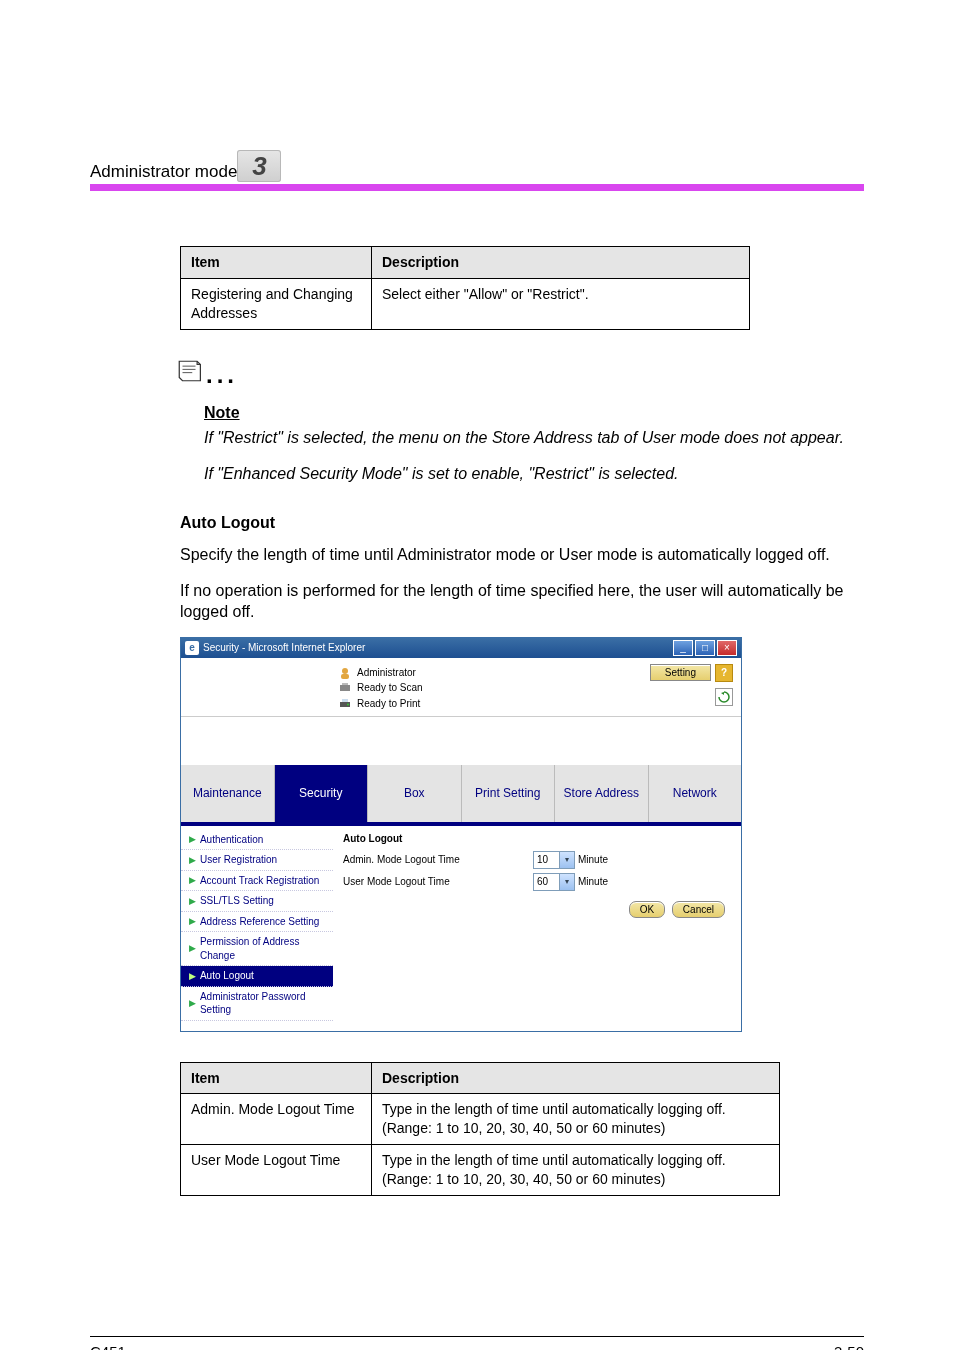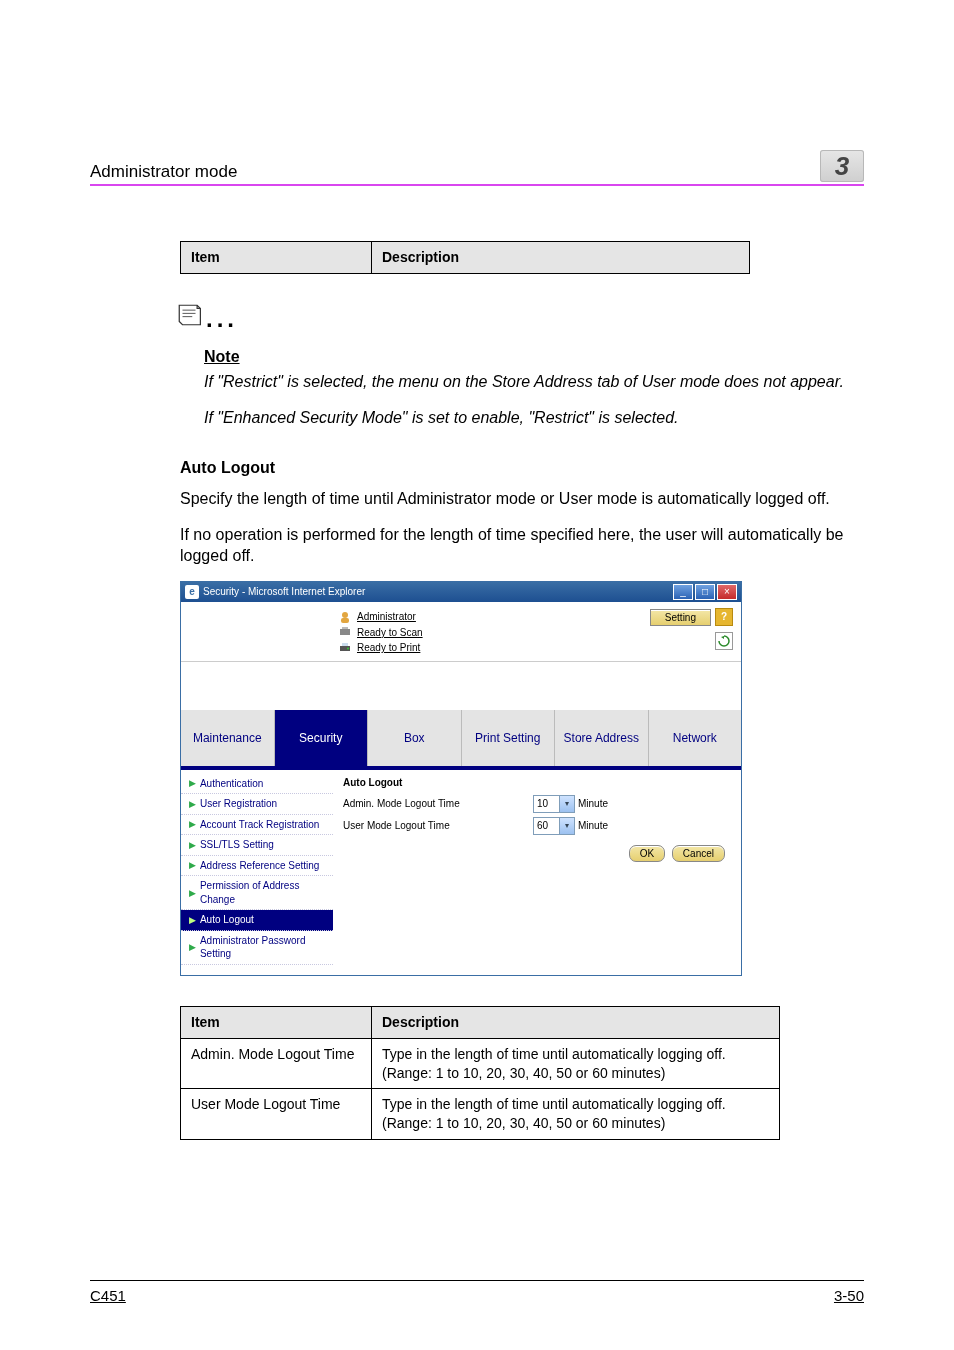--- a/index.html
+++ b/index.html
@@ -9,23 +9,22 @@
     font-family: Arial, Helvetica, sans-serif;
     color: #000;
     width: 954px;
   }
   .page {
     padding: 150px 90px 40px 90px;
     box-sizing: border-box;
   }
   .header-row {
     display: flex;
-    justify-content: space-between;
     align-items: flex-end;
-    border-bottom: 2px solid #d946ef;
+    border-bottom: 7px solid #d946ef;
     padding-bottom: 2px;
   }
   .header-left {
     font-size: 17px;
   }
   .header-badge {
     width: 44px;
     height: 32px;
     background: linear-gradient(#e6e6e6, #cfcfcf);
     border-radius: 3px;
@@ -142,21 +141,21 @@
     border-radius:2px;
     background: radial-gradient(#6ad0f5 30%, #2b7bc0 70%);
     position:absolute; right:4px; top:2px;
   }
   .topstrip {
     background: #fff;
     padding: 6px 6px 4px 6px;
     display:flex;
   }
   .topstrip-left { flex: 0 0 152px; }
-  .topstrip-middle { flex:1;text-decoration:underline; }
+  .topstrip-middle { flex:1; }
   .status-line { display:flex; align-items:center; gap:6px; margin:2px 0; }
   .status-ico { width:12px; height:12px; display:flex; align-items:center; justify-content:center; }
   .topstrip-right { width:120px; display:flex; flex-direction:column; align-items:flex-end; gap:6px; padding-right:2px;}
   .logout-btn, .btn {
     font-family: Tahoma, Arial, sans-serif;
     font-size: 10px;
     background: linear-gradient(#f3e7a8,#e6cf6f);
     border: 1px solid #888;
     padding: 2px 14px;
     box-shadow: inset 0 1px 0 #fff;
@@ -248,20 +247,24 @@
     <div class="header-badge">3</div>
   </div>
 
   <div class="content">
 
     <table class="itemtable">
       <tbody>
           <tr>
         <th class="col-item">Item</th>
         <th>Description</th>
+      </tr>
+      <tr>
+        <td>Registering and Changing Addresses</td>
+        <td>Select either "Allow" or "Restrict".</td>
       </tr>
     </tbody>
       </table>
 
     <div class="note-icon-row">
       <span class="note-icon">
         <svg width="26" height="26" viewBox="0 0 32 32">
           <path d="M4 4 L26 4 L30 8 L30 28 L8 28 L4 24 Z" fill="none" stroke="#333" stroke-width="1.5"></path>
           <path d="M8 10 L24 10 M8 14 L24 14 M8 18 L20 18" stroke="#333" stroke-width="1"></path>
           <path d="M26 4 L26 8 L30 8" fill="none" stroke="#333" stroke-width="1.5"></path>

